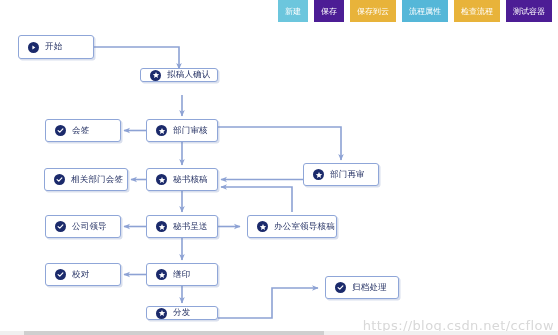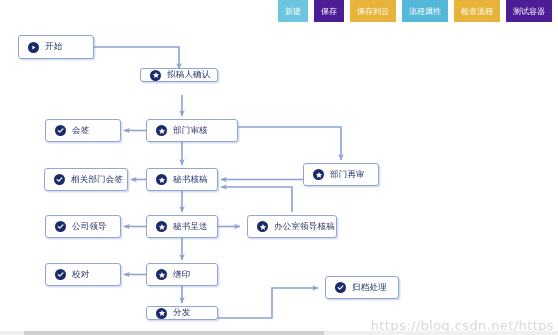--- a/index.html
+++ b/index.html
@@ -154,21 +154,21 @@
           <span class="lbl">拟稿人确认</span>
         </div>
         <div class="node" style="left: 45px; top: 97px; width: 76px; height: 23px;">
           <span class="ico">
             <svg width="7" height="7" viewBox="0 0 10 10">
               <path d="M1.6 5.1 L4 7.4 L8.4 2.6" stroke="#ffffff" stroke-width="1.7" fill="none" stroke-linecap="round" stroke-linejoin="round"></path>
             </svg>
           </span>
           <span class="lbl">会签</span>
         </div>
-        <div class="node" style="left: 146px; top: 97px; width: 92px; height: 23px;">
+        <div class="node" style="left: 146px; top: 97px; width: 72px; height: 23px;">
           <span class="ico">
             <svg width="8" height="8" viewBox="0 0 10 10">
               <path d="M5 1.1 L6.15 3.75 L9 4.05 L6.85 5.95 L7.5 8.8 L5 7.3 L2.5 8.8 L3.15 5.95 L1 4.05 L3.85 3.75 Z" fill="#ffffff"></path>
             </svg>
           </span>
           <span class="lbl">部门审核</span>
         </div>
         <div class="node" style="left: 44px; top: 146px; width: 84px; height: 23px;">
           <span class="ico">
             <svg width="7" height="7" viewBox="0 0 10 10">
@@ -244,19 +244,19 @@
         <div class="node" style="left: 325px; top: 254px; width: 74px; height: 23px;">
           <span class="ico">
             <svg width="7" height="7" viewBox="0 0 10 10">
               <path d="M1.6 5.1 L4 7.4 L8.4 2.6" stroke="#ffffff" stroke-width="1.7" fill="none" stroke-linecap="round" stroke-linejoin="round"></path>
             </svg>
           </span>
           <span class="lbl">归档处理</span>
         </div>
       </div>
 
-    <div class="watermark">https://blog.csdn.net/https</div>
+    <div class="watermark">https://blog.csdn.net/ccflow</div>
 
     <div class="hbar">
       <div class="thumb" style="left:24px;width:300px;"></div>
     </div>
   </div>
 </div>
 
 </body></html>

